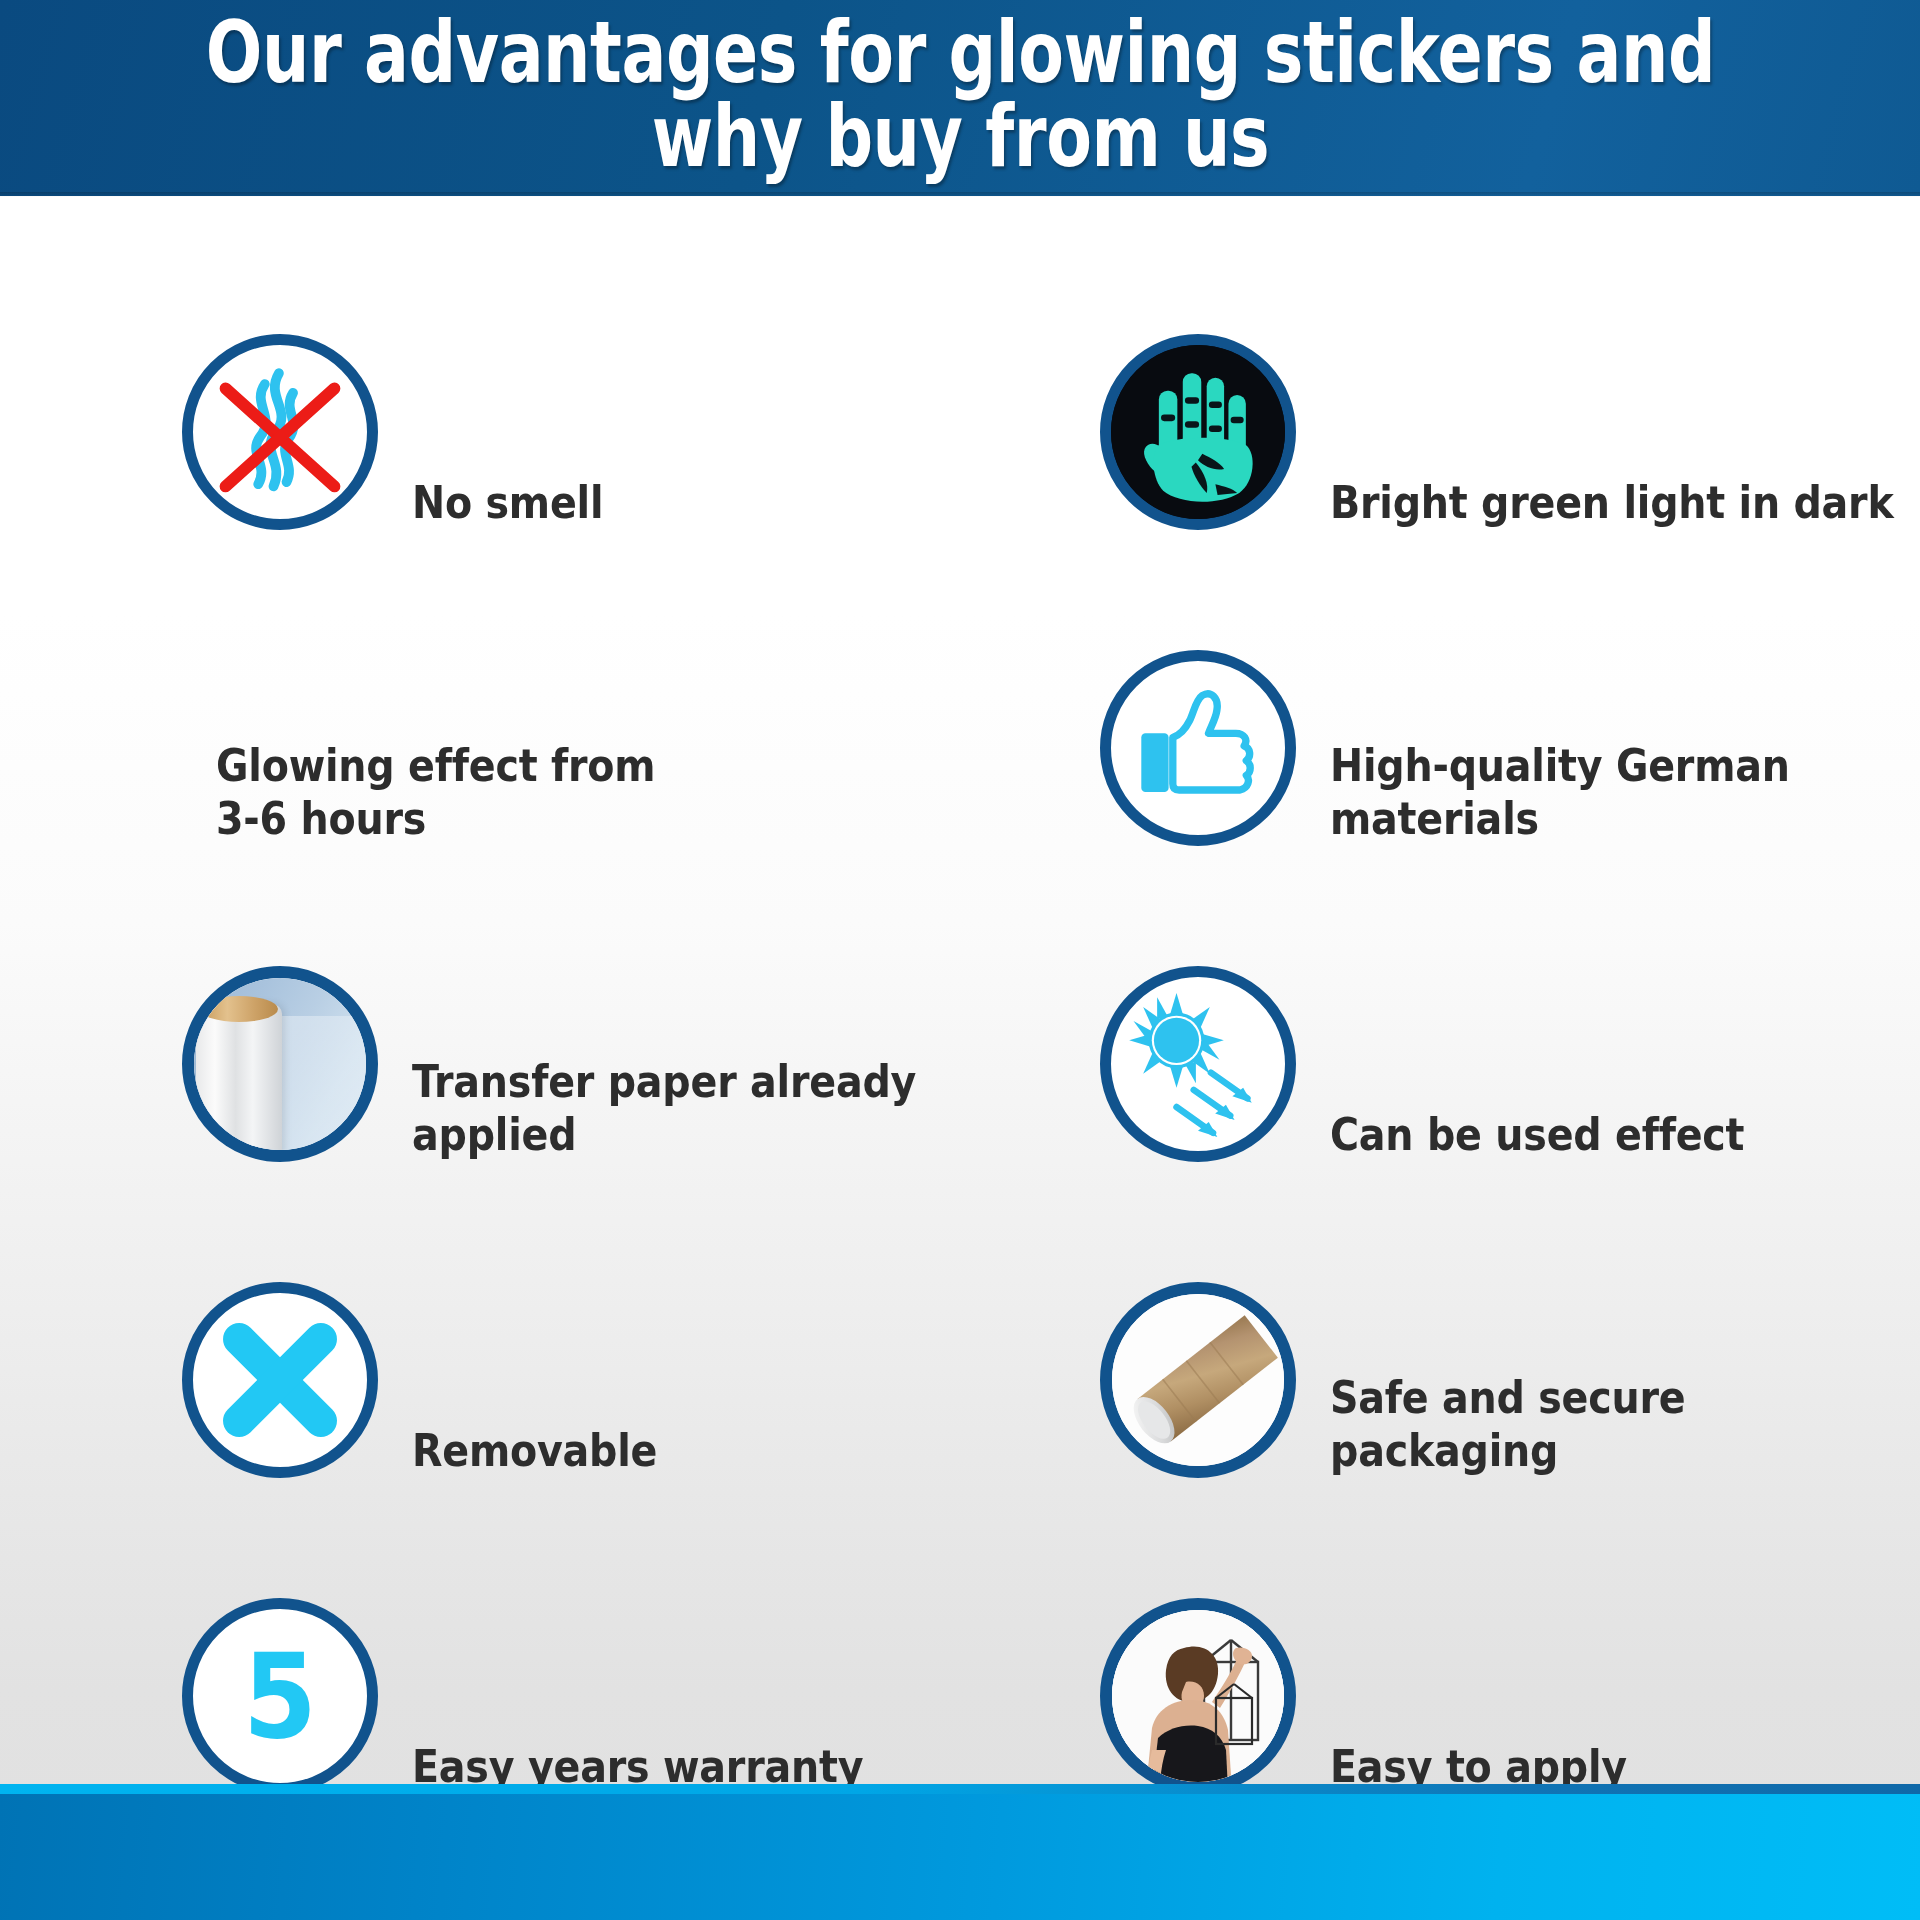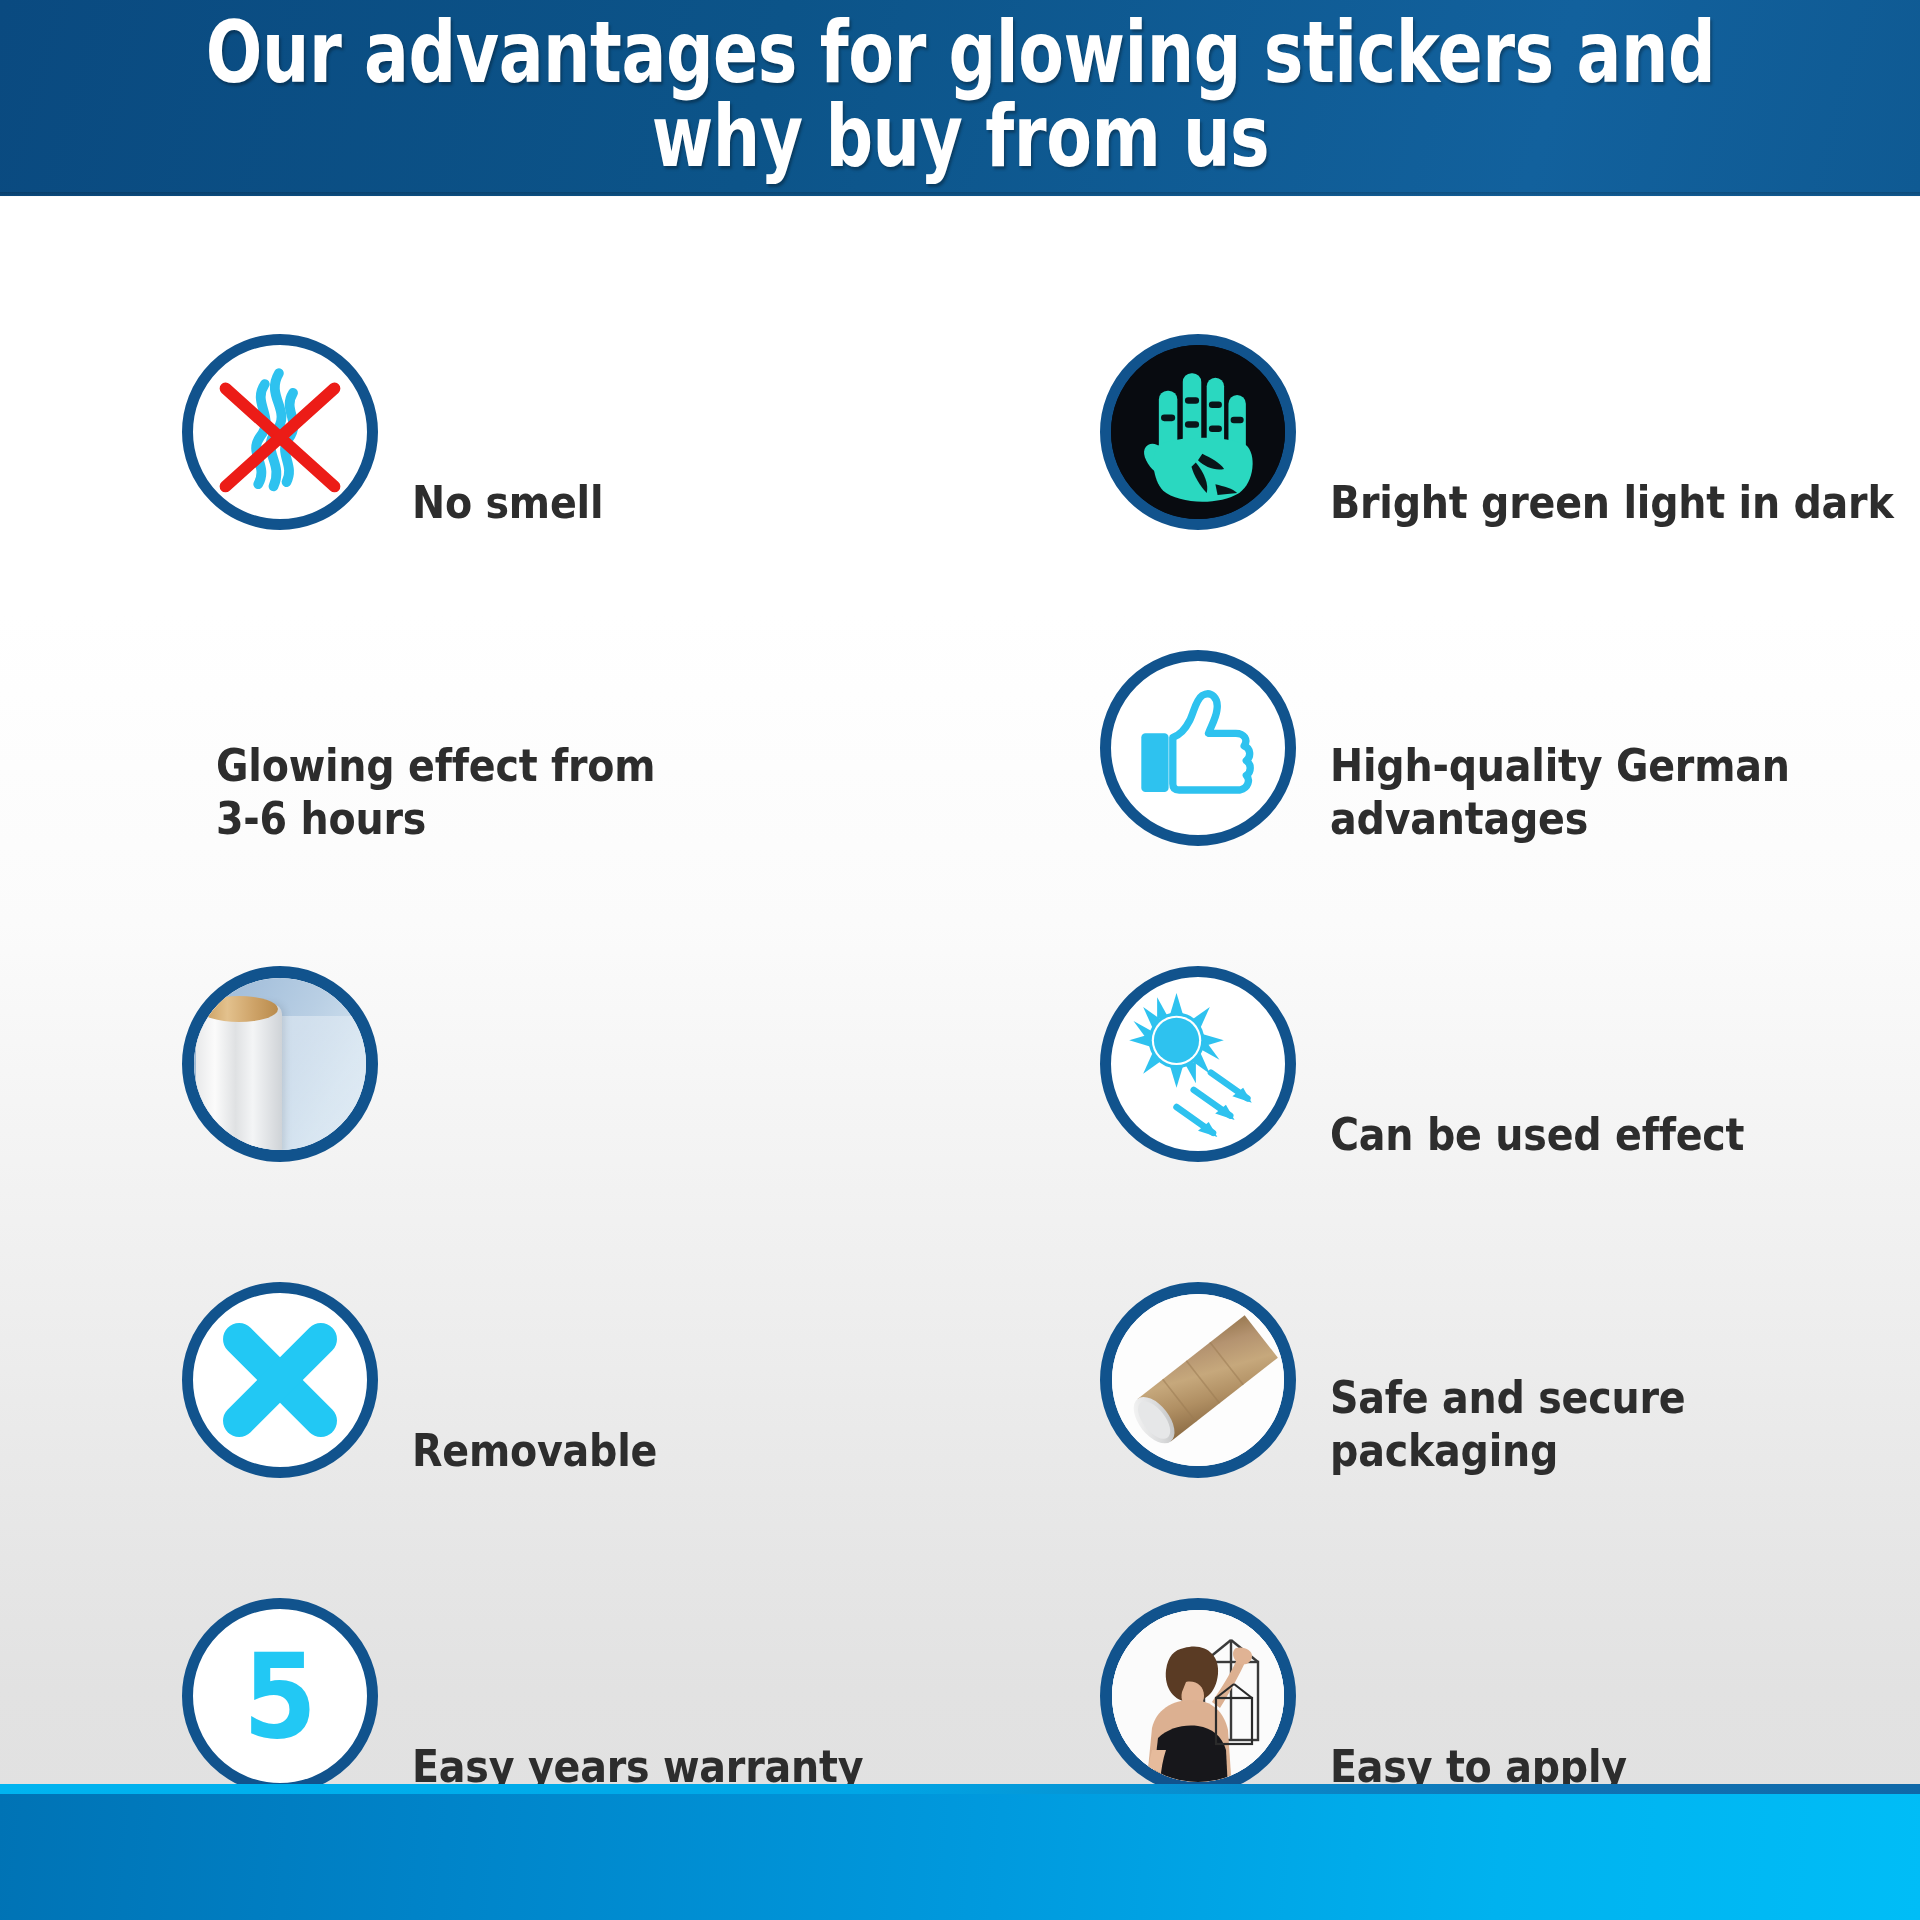--- a/index.html
+++ b/index.html
@@ -268,31 +268,33 @@
     <div class="item col2">
       <div class="badge">
         <svg viewBox="0 0 160 160" width="168" height="168" aria-hidden="true">
           <rect x="26" y="66" width="26" height="56" rx="4" fill="#2ec2ef"></rect>
           <path d="M56 70 C62 68, 68 62, 72 54 C76 46, 78 34, 84 30 C92 25, 100 32, 98 44
                    C97 52, 92 60, 90 66 L116 66 C124 66, 128 72, 124 78
                    C130 80, 131 88, 126 92 C131 95, 131 103, 126 106
                    C130 110, 128 118, 120 120 L62 120 C58 120, 56 118, 56 114 Z" fill="none" stroke="#2ec2ef" stroke-width="7" stroke-linejoin="round"></path>
         </svg>
       </div>
-      <div class="label">High-quality German advantages</div>
+      <div class="label">High-quality German materials</div>
     </div>
 
     <div class="item">
       <div class="badge photo">
         <div class="photo-transfer">
           <div class="sheet"></div>
           <div class="roll"></div>
           <div class="core"></div>
         </div>
       </div>
+      <div class="label">Transfer paper already
+applied</div>
     </div>
 
     <div class="item col2">
       <div class="badge">
         <svg viewBox="0 0 160 160" width="172" height="172" aria-hidden="true">
           <g fill="#2ec2ef">
             <circle cx="60" cy="58" r="26"></circle>
             <g>
               <polygon points="60,14 66,34 54,34"></polygon>
               <polygon points="60,102 66,82 54,82"></polygon>

